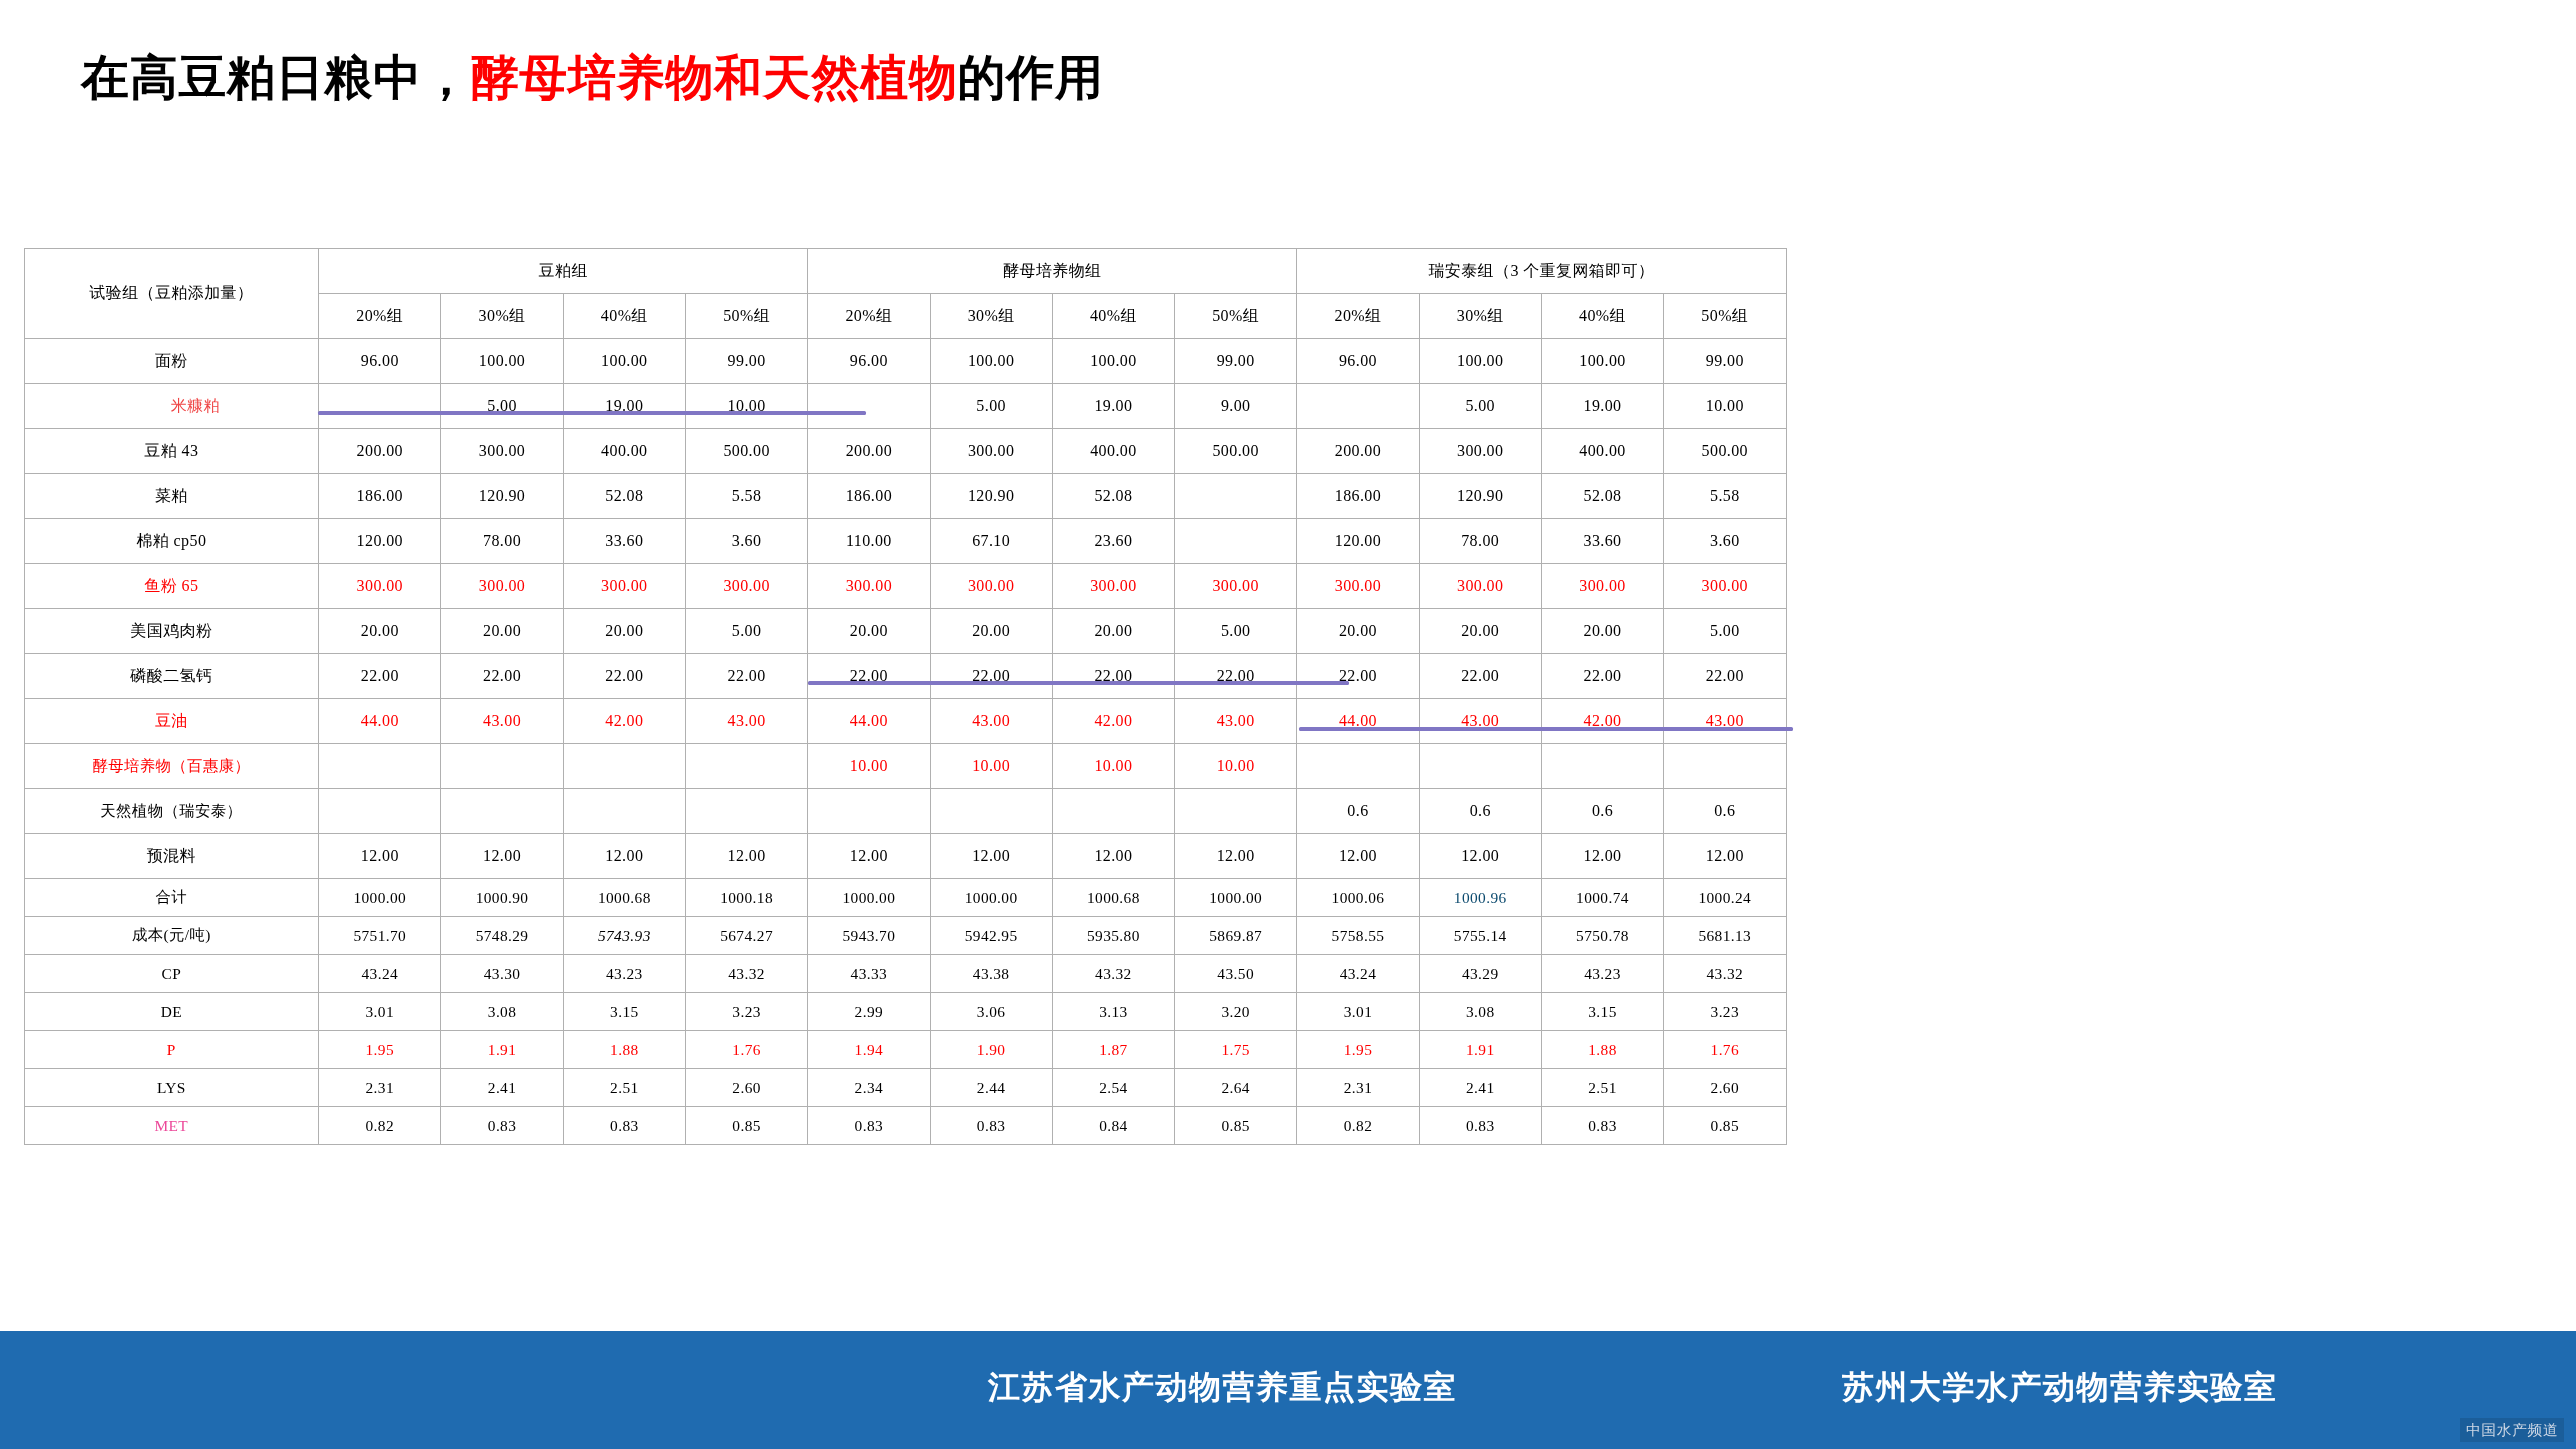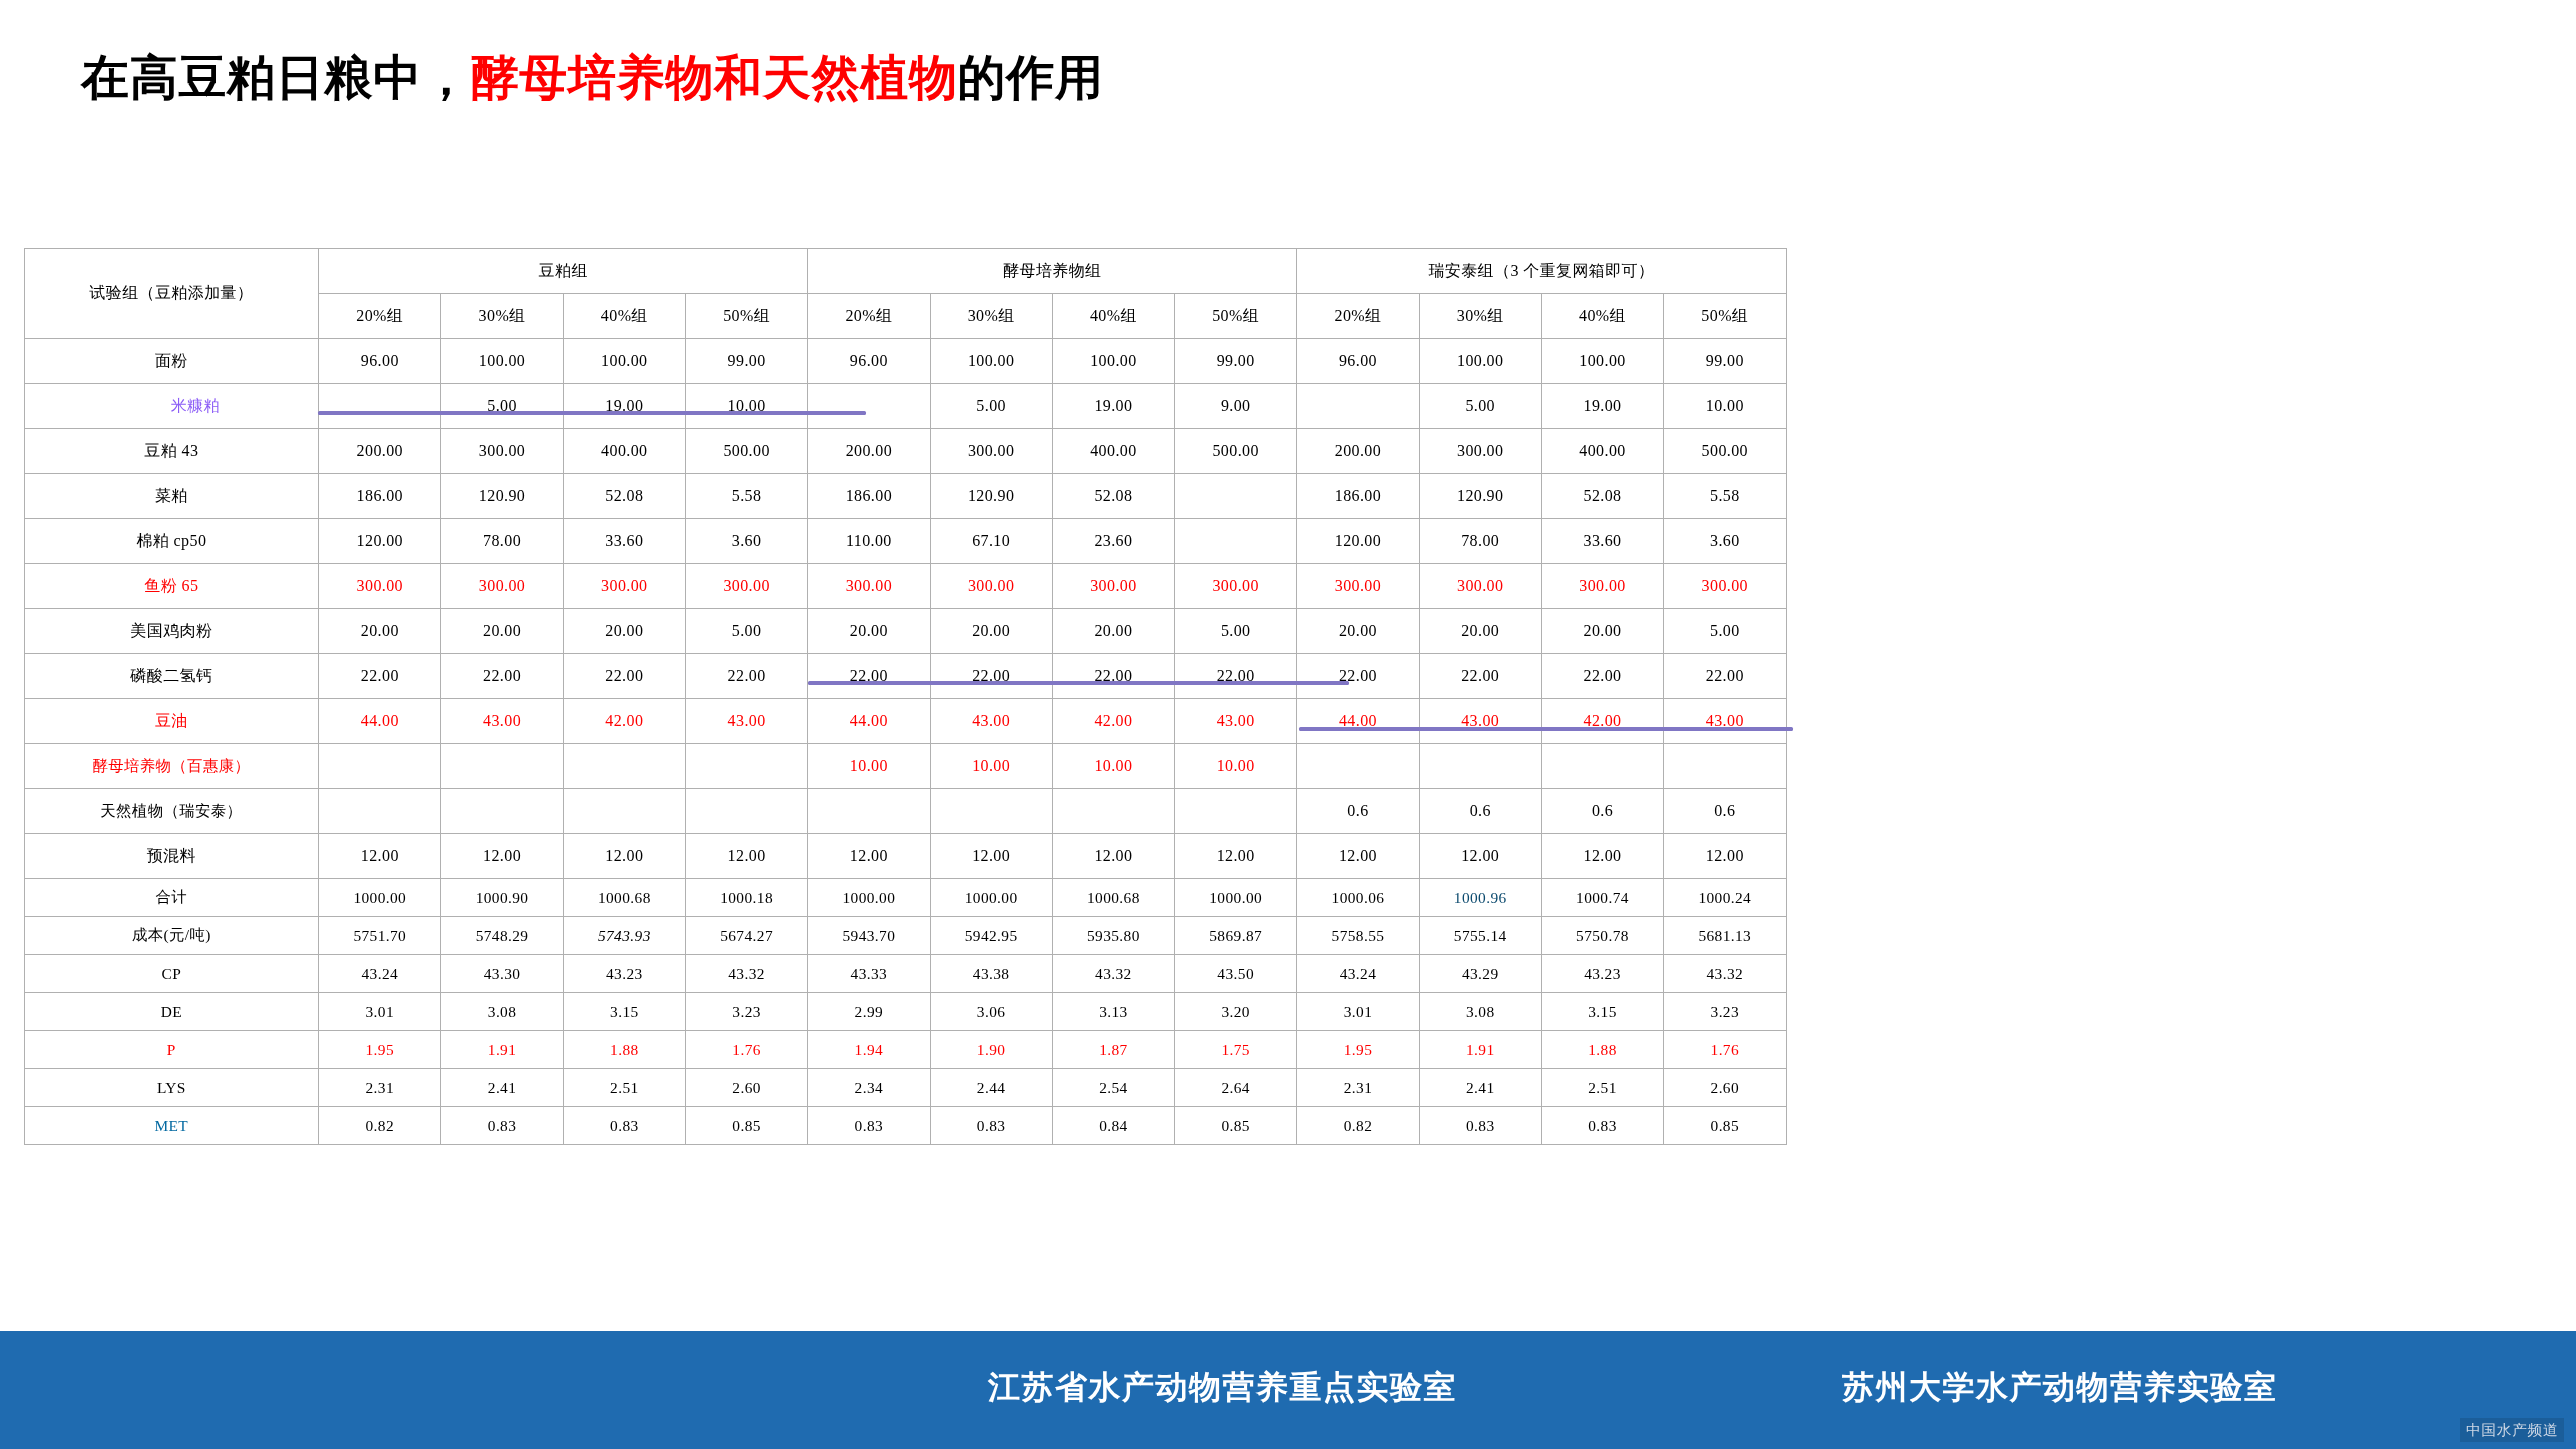--- a/index.html
+++ b/index.html
@@ -193,21 +193,21 @@
             <td class="num" style="color: rgb(0, 0, 0);">96.00</td>
             <td class="num" style="color: rgb(0, 0, 0);">100.00</td>
             <td class="num" style="color: rgb(0, 0, 0);">100.00</td>
             <td class="num" style="color: rgb(0, 0, 0);">99.00</td>
             <td class="num" style="color: rgb(0, 0, 0);">96.00</td>
             <td class="num" style="color: rgb(0, 0, 0);">100.00</td>
             <td class="num" style="color: rgb(0, 0, 0);">100.00</td>
             <td class="num" style="color: rgb(0, 0, 0);">99.00</td>
           </tr>
           <tr>
-            <td class="rowlabel" style="color: #8b5cf6; padding-left: 48px;">米糠粕</td>
+            <td class="rowlabel" style="color: #ef4444; padding-left: 48px;">米糠粕</td>
             <td class="num" style="color: rgb(0, 0, 0);"></td>
             <td class="num" style="color: rgb(0, 0, 0);">5.00</td>
             <td class="num" style="color: rgb(0, 0, 0);">19.00</td>
             <td class="num" style="color: rgb(0, 0, 0);">10.00</td>
             <td class="num" style="color: rgb(0, 0, 0);"></td>
             <td class="num" style="color: rgb(0, 0, 0);">5.00</td>
             <td class="num" style="color: rgb(0, 0, 0);">19.00</td>
             <td class="num" style="color: rgb(0, 0, 0);">9.00</td>
             <td class="num" style="color: rgb(0, 0, 0);"></td>
             <td class="num" style="color: rgb(0, 0, 0);">5.00</td>
@@ -448,21 +448,21 @@
             <td class="num" style="color: rgb(0, 0, 0);">2.34</td>
             <td class="num" style="color: rgb(0, 0, 0);">2.44</td>
             <td class="num" style="color: rgb(0, 0, 0);">2.54</td>
             <td class="num" style="color: rgb(0, 0, 0);">2.64</td>
             <td class="num" style="color: rgb(0, 0, 0);">2.31</td>
             <td class="num" style="color: rgb(0, 0, 0);">2.41</td>
             <td class="num" style="color: rgb(0, 0, 0);">2.51</td>
             <td class="num" style="color: rgb(0, 0, 0);">2.60</td>
           </tr>
           <tr class="compact">
-            <td class="rowlabel" style="color: #0369a1;">MET</td>
+            <td class="rowlabel" style="color: #ec4899;">MET</td>
             <td class="num" style="color: rgb(0, 0, 0);">0.82</td>
             <td class="num" style="color: rgb(0, 0, 0);">0.83</td>
             <td class="num" style="color: rgb(0, 0, 0);">0.83</td>
             <td class="num" style="color: rgb(0, 0, 0);">0.85</td>
             <td class="num" style="color: rgb(0, 0, 0);">0.83</td>
             <td class="num" style="color: rgb(0, 0, 0);">0.83</td>
             <td class="num" style="color: rgb(0, 0, 0);">0.84</td>
             <td class="num" style="color: rgb(0, 0, 0);">0.85</td>
             <td class="num" style="color: rgb(0, 0, 0);">0.82</td>
             <td class="num" style="color: rgb(0, 0, 0);">0.83</td>

